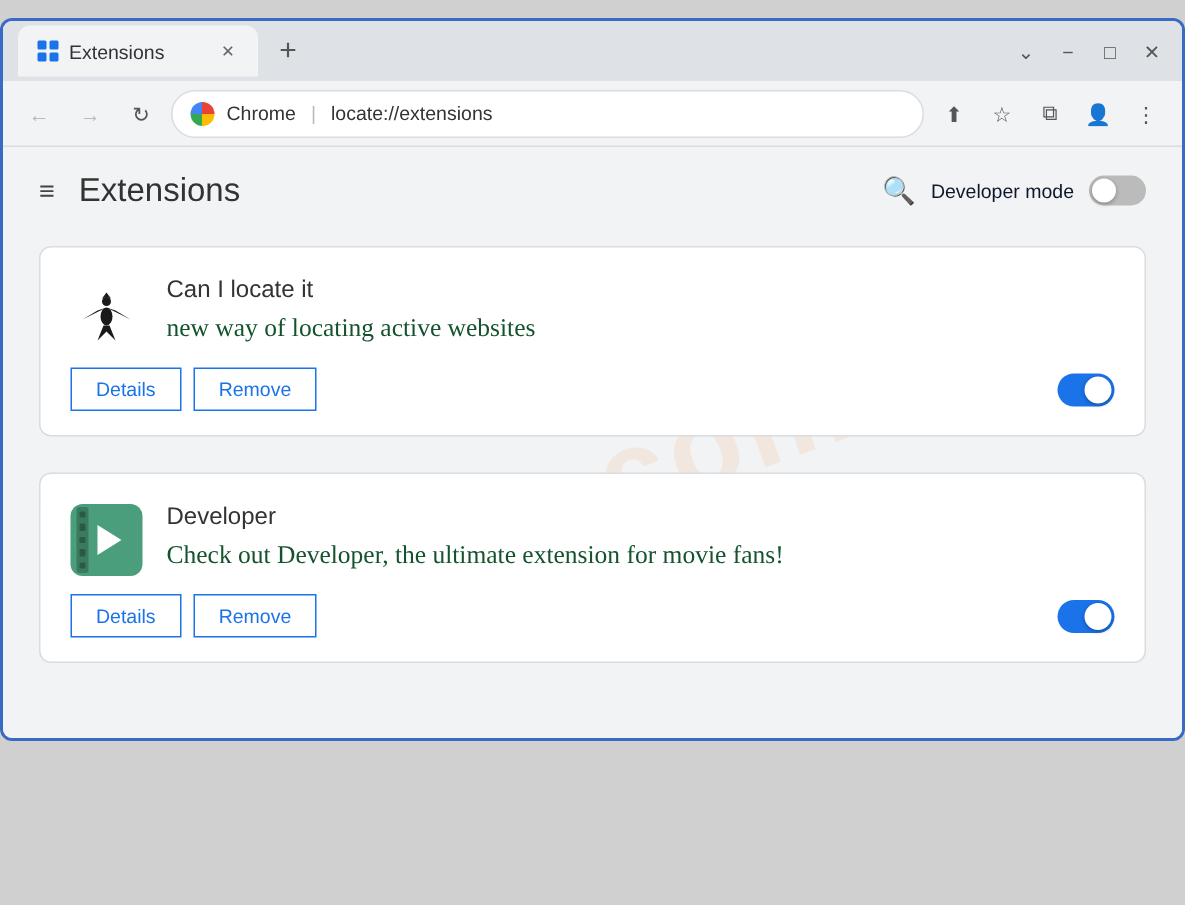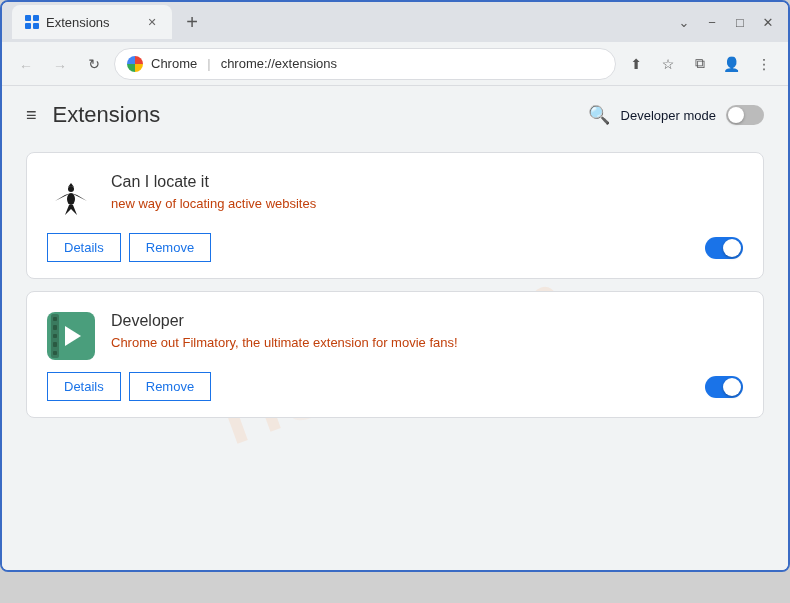--- a/index.html
+++ b/index.html
@@ -5,27 +5,28 @@
     * { box-sizing: border-box; margin: 0; padding: 0; }
     body {
       font-family: 'Segoe UI', Arial, sans-serif;
       background: #d0d0d0;
       width: 790px;
       height: 603px;
       overflow: hidden;
     }
     .browser-window {
       width: 790px;
-      height: 572px;
+      height: 482px;
       border: 2px solid #3a6bc4;
       border-radius: 8px;
       overflow: hidden;
       display: flex;
       flex-direction: column;
       background: #f1f3f4;
+      margin-top: 12px;
     }
     
     .title-bar {
       background: #dee1e6;
       display: flex;
       align-items: center;
       padding: 0 10px;
       height: 40px;
       gap: 6px;
     }
@@ -233,21 +234,21 @@
       color: #ff6600;
       letter-spacing: 4px;
       white-space: nowrap;
       user-select: none;
     }
     
     .cards-container {
       padding: 8px 24px 24px;
       display: flex;
       flex-direction: column;
-      gap: 12px;
+      gap: 24px;
       position: relative;
       z-index: 1;
     }
     .ext-card {
       background: #fff;
       border-radius: 8px;
       border: 1px solid #dadce0;
       padding: 20px 20px 16px;
       display: flex;
       flex-direction: column;
@@ -269,23 +270,24 @@
     .ext-info {
       flex: 1;
     }
     .ext-name {
       font-size: 16px;
       font-weight: 500;
       color: #333;
       margin-bottom: 4px;
     }
     .ext-desc {
-      font-size: 13px;
-      color: #c2410c;
+      font-size: 17px;
+      color: #14532d;
       line-height: 1.4;
+      font-family: Liberation Serif, serif;
     }
     .card-bottom {
       display: flex;
       align-items: center;
       gap: 8px;
     }
     .card-btn {
       border: 1px solid #1a73e8;
       color: #1a73e8;
       background: transparent;
@@ -390,21 +392,21 @@
   </div>
 
   <div class="nav-bar">
     <span class="nav-btn disabled">←</span>
     <span class="nav-btn disabled">→</span>
     <span class="nav-btn">↻</span>
     <div class="address-bar">
       <div class="chrome-logo"></div>
       <span>Chrome</span>
       <span class="address-separator">|</span>
-      <span>chrome://extensions</span>
+      <span>locate://extensions</span>
     </div>
     <div class="toolbar-icons">
       <span class="toolbar-icon">⬆</span>
       <span class="toolbar-icon">☆</span>
       <span class="toolbar-icon">⧉</span>
       <span class="toolbar-icon">👤</span>
       <span class="toolbar-icon">⋮</span>
     </div>
   </div>
 
@@ -471,21 +473,21 @@
                 <div class="film-dot"></div>
                 <div class="film-dot"></div>
                 <div class="film-dot"></div>
                 <div class="film-dot"></div>
               </div>
               <div class="play-triangle"></div>
             </div>
           </div>
           <div class="ext-info">
             <div class="ext-name">Developer</div>
-            <div class="ext-desc">Chrome out Filmatory, the ultimate extension for movie fans!</div>
+            <div class="ext-desc">Check out Developer, the ultimate extension for movie fans!</div>
           </div>
         </div>
         <div class="card-bottom">
           <button class="card-btn">Details</button>
           <button class="card-btn">Remove</button>
           <div class="card-toggle-area">
             <div class="toggle-on"></div>
           </div>
         </div>
       </div>

